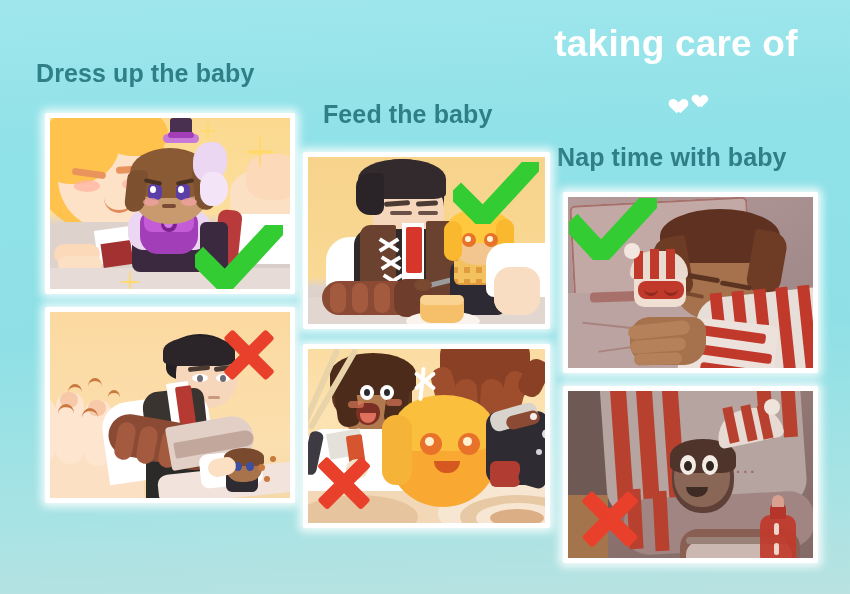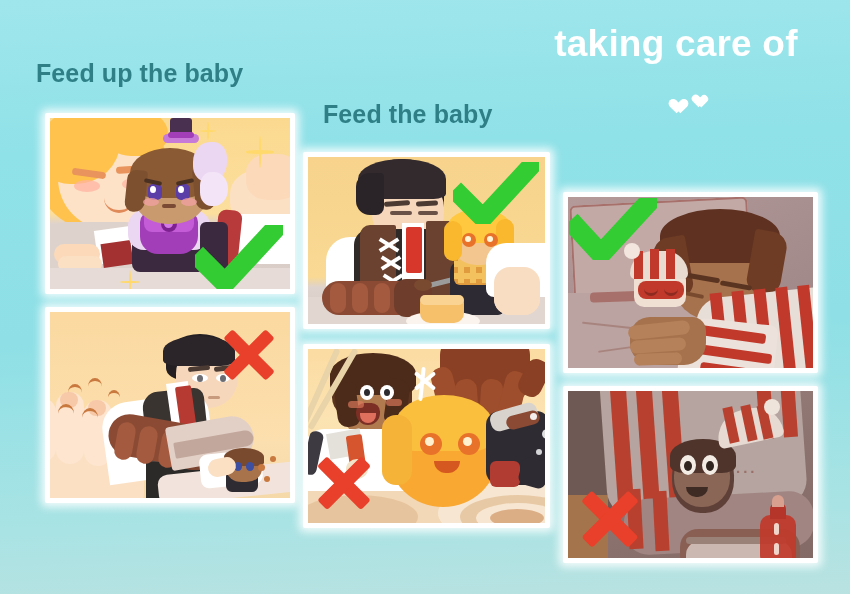--- a/index.html
+++ b/index.html
@@ -75,22 +75,23 @@
 </head>
 <body>
 
 <div class="stage">
 
   <div class="main-title">
     <span>taking care of</span><br>
     <span class="hearts"><span class="heart"></span><span class="heart small"></span></span>
   </div>
 
-  <div class="sec-label" id="lbl-dress">Feed up the baby</div>
+  <div class="sec-label" id="lbl-dress">Dress up the baby</div>
   <div class="sec-label" id="lbl-feed">Feed the baby</div>
+  <div class="sec-label" id="lbl-nap">Nap time with baby</div>
 
   <div class="panel" id="p1">
     <div class="art">
       <div class="bg" style="background:linear-gradient(#fbd98f 0%,#fcdf9d 56%,#ded2cd 62%,#d8cbc6 100%)"></div>
 
       <div class="sh" style="left:-14px;top:-6px;width:132px;height:120px;background:#ffc34d;border-radius:50% 46% 42% 50%"></div>
       <div class="sh" style="left:8px;top:8px;width:104px;height:104px;background:#fde2c8;border-radius:48% 50% 46% 50%"></div>
       <div class="sh" style="left:-10px;top:-8px;width:80px;height:74px;background:#ffc34d;border-radius:52% 48% 60% 40%"></div>
       <div class="sh" style="left:56px;top:-8px;width:62px;height:46px;background:#ffc34d;border-radius:50% 50% 46% 40%"></div>
       <div class="sh" style="left:22px;top:52px;width:34px;height:7px;background:#e8945c;border-radius:8px;transform:rotate(8deg)"></div>

